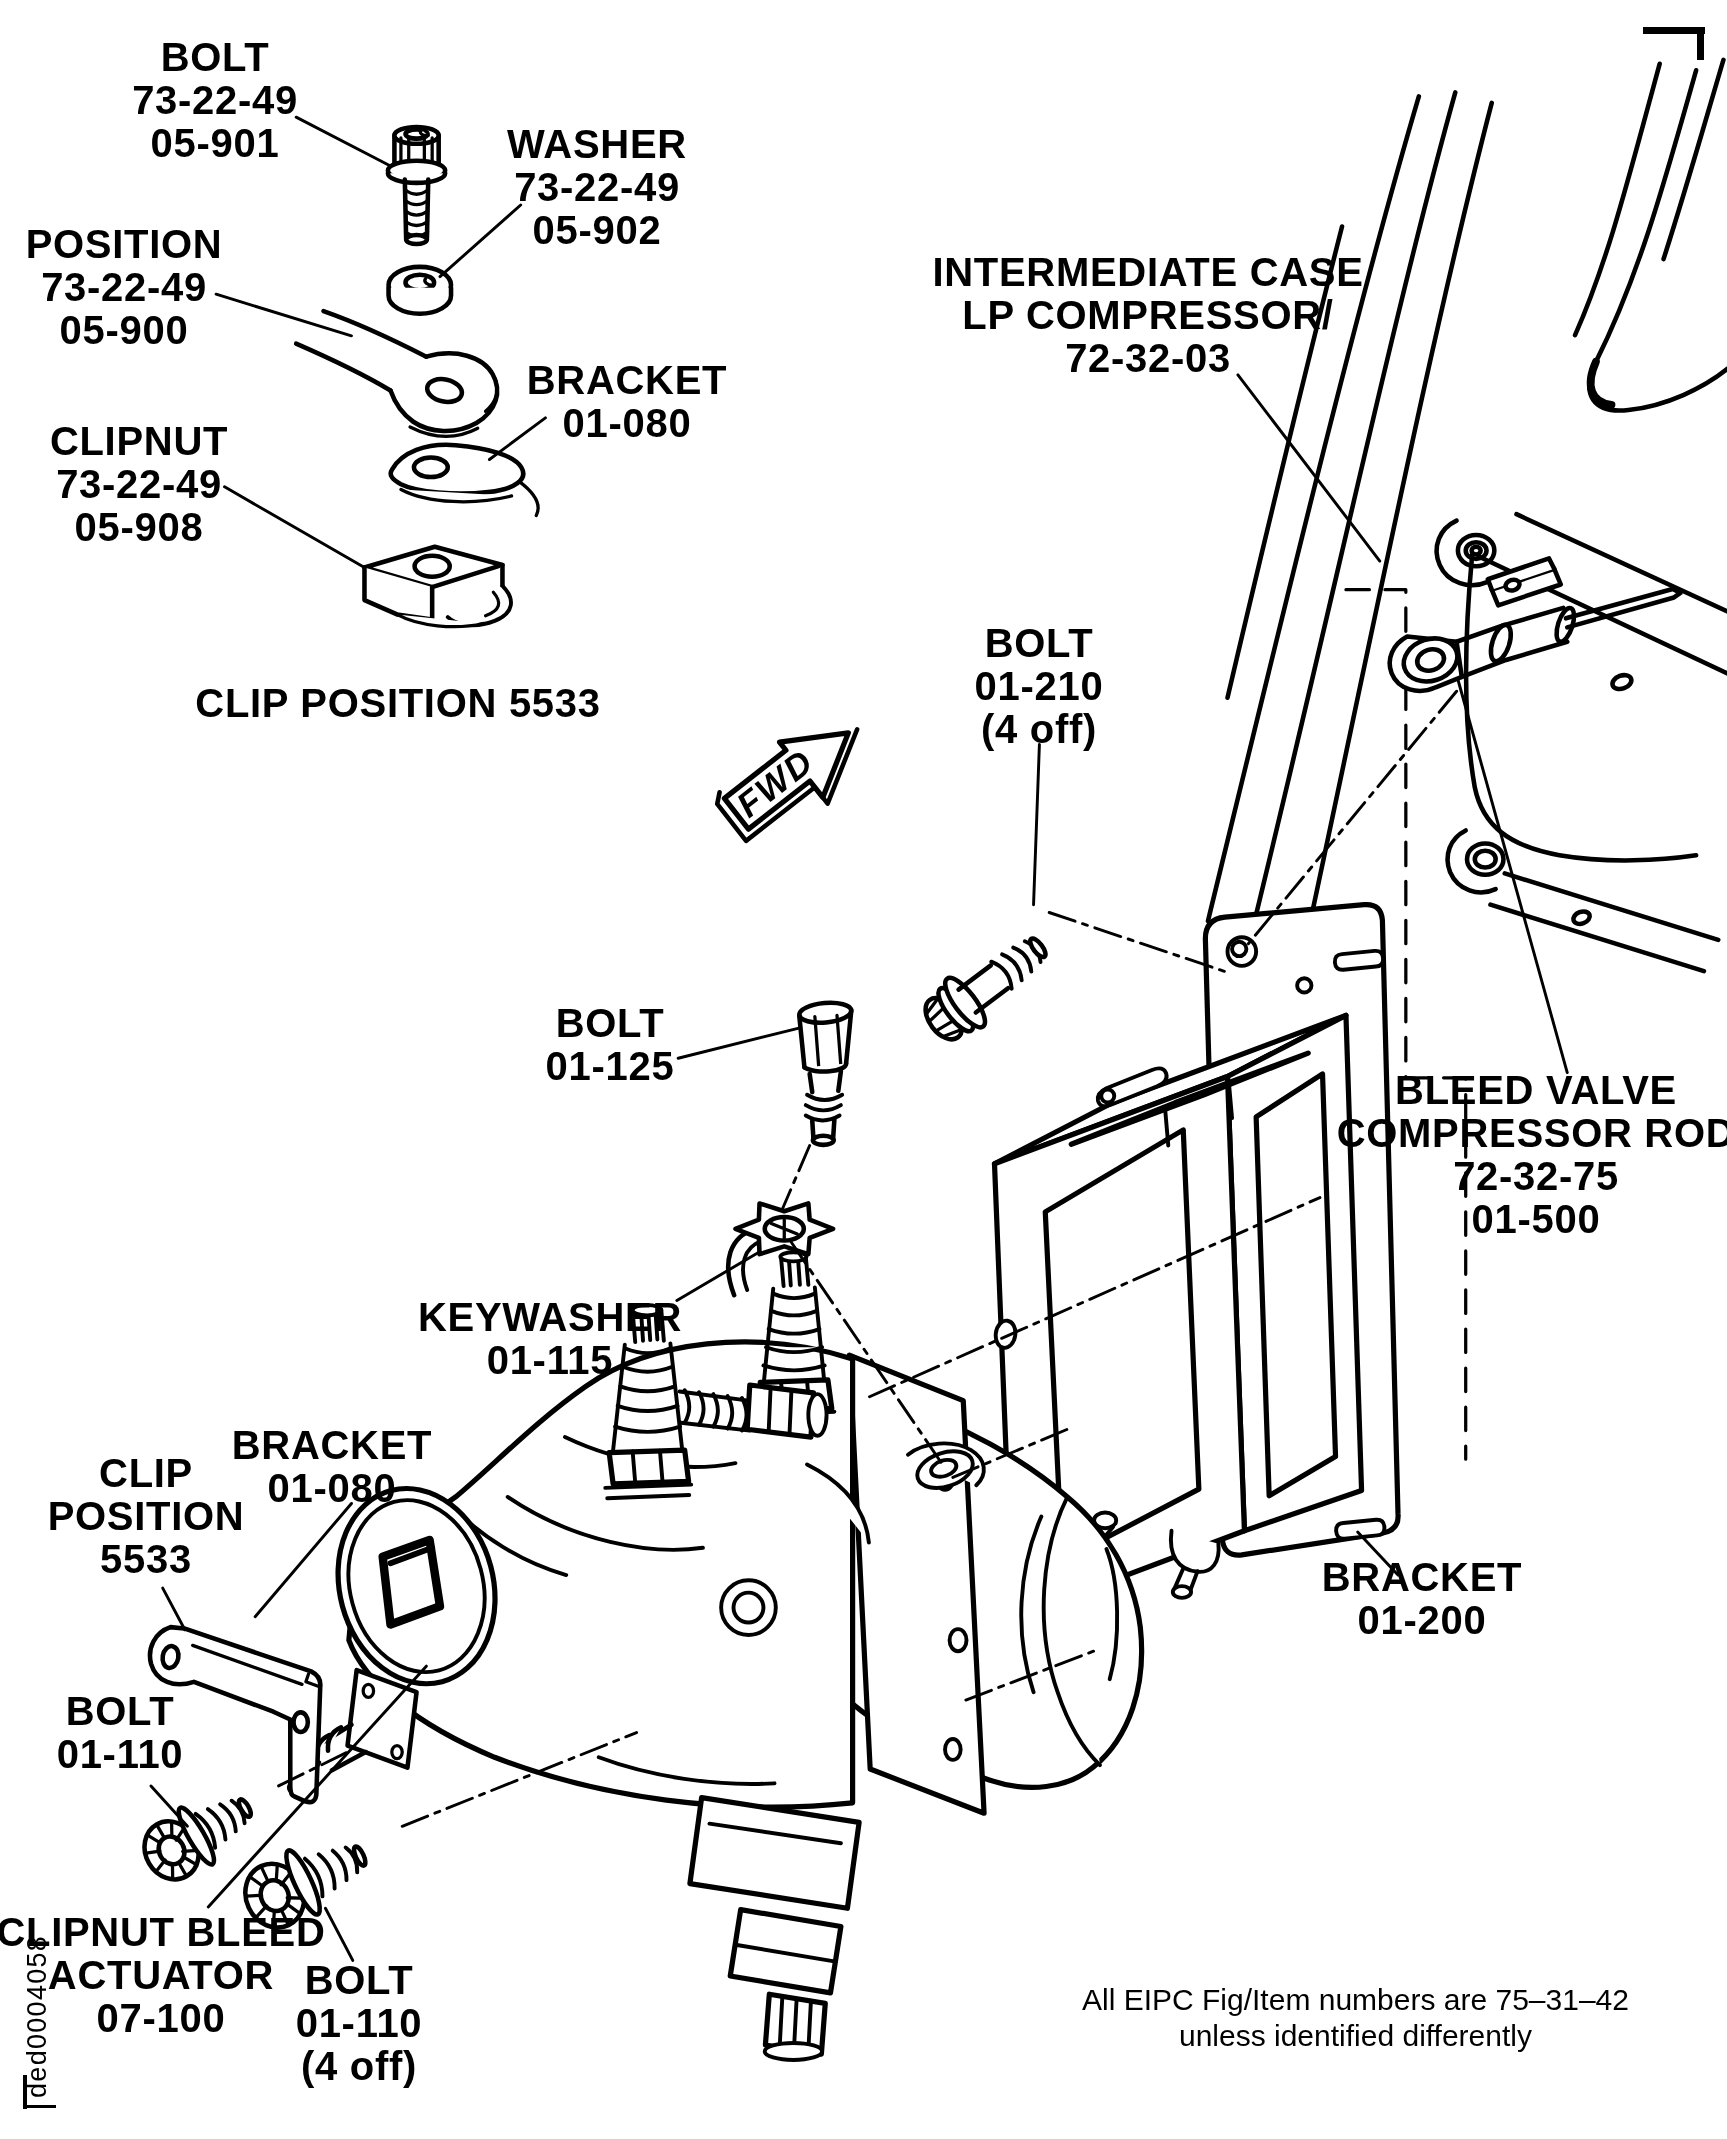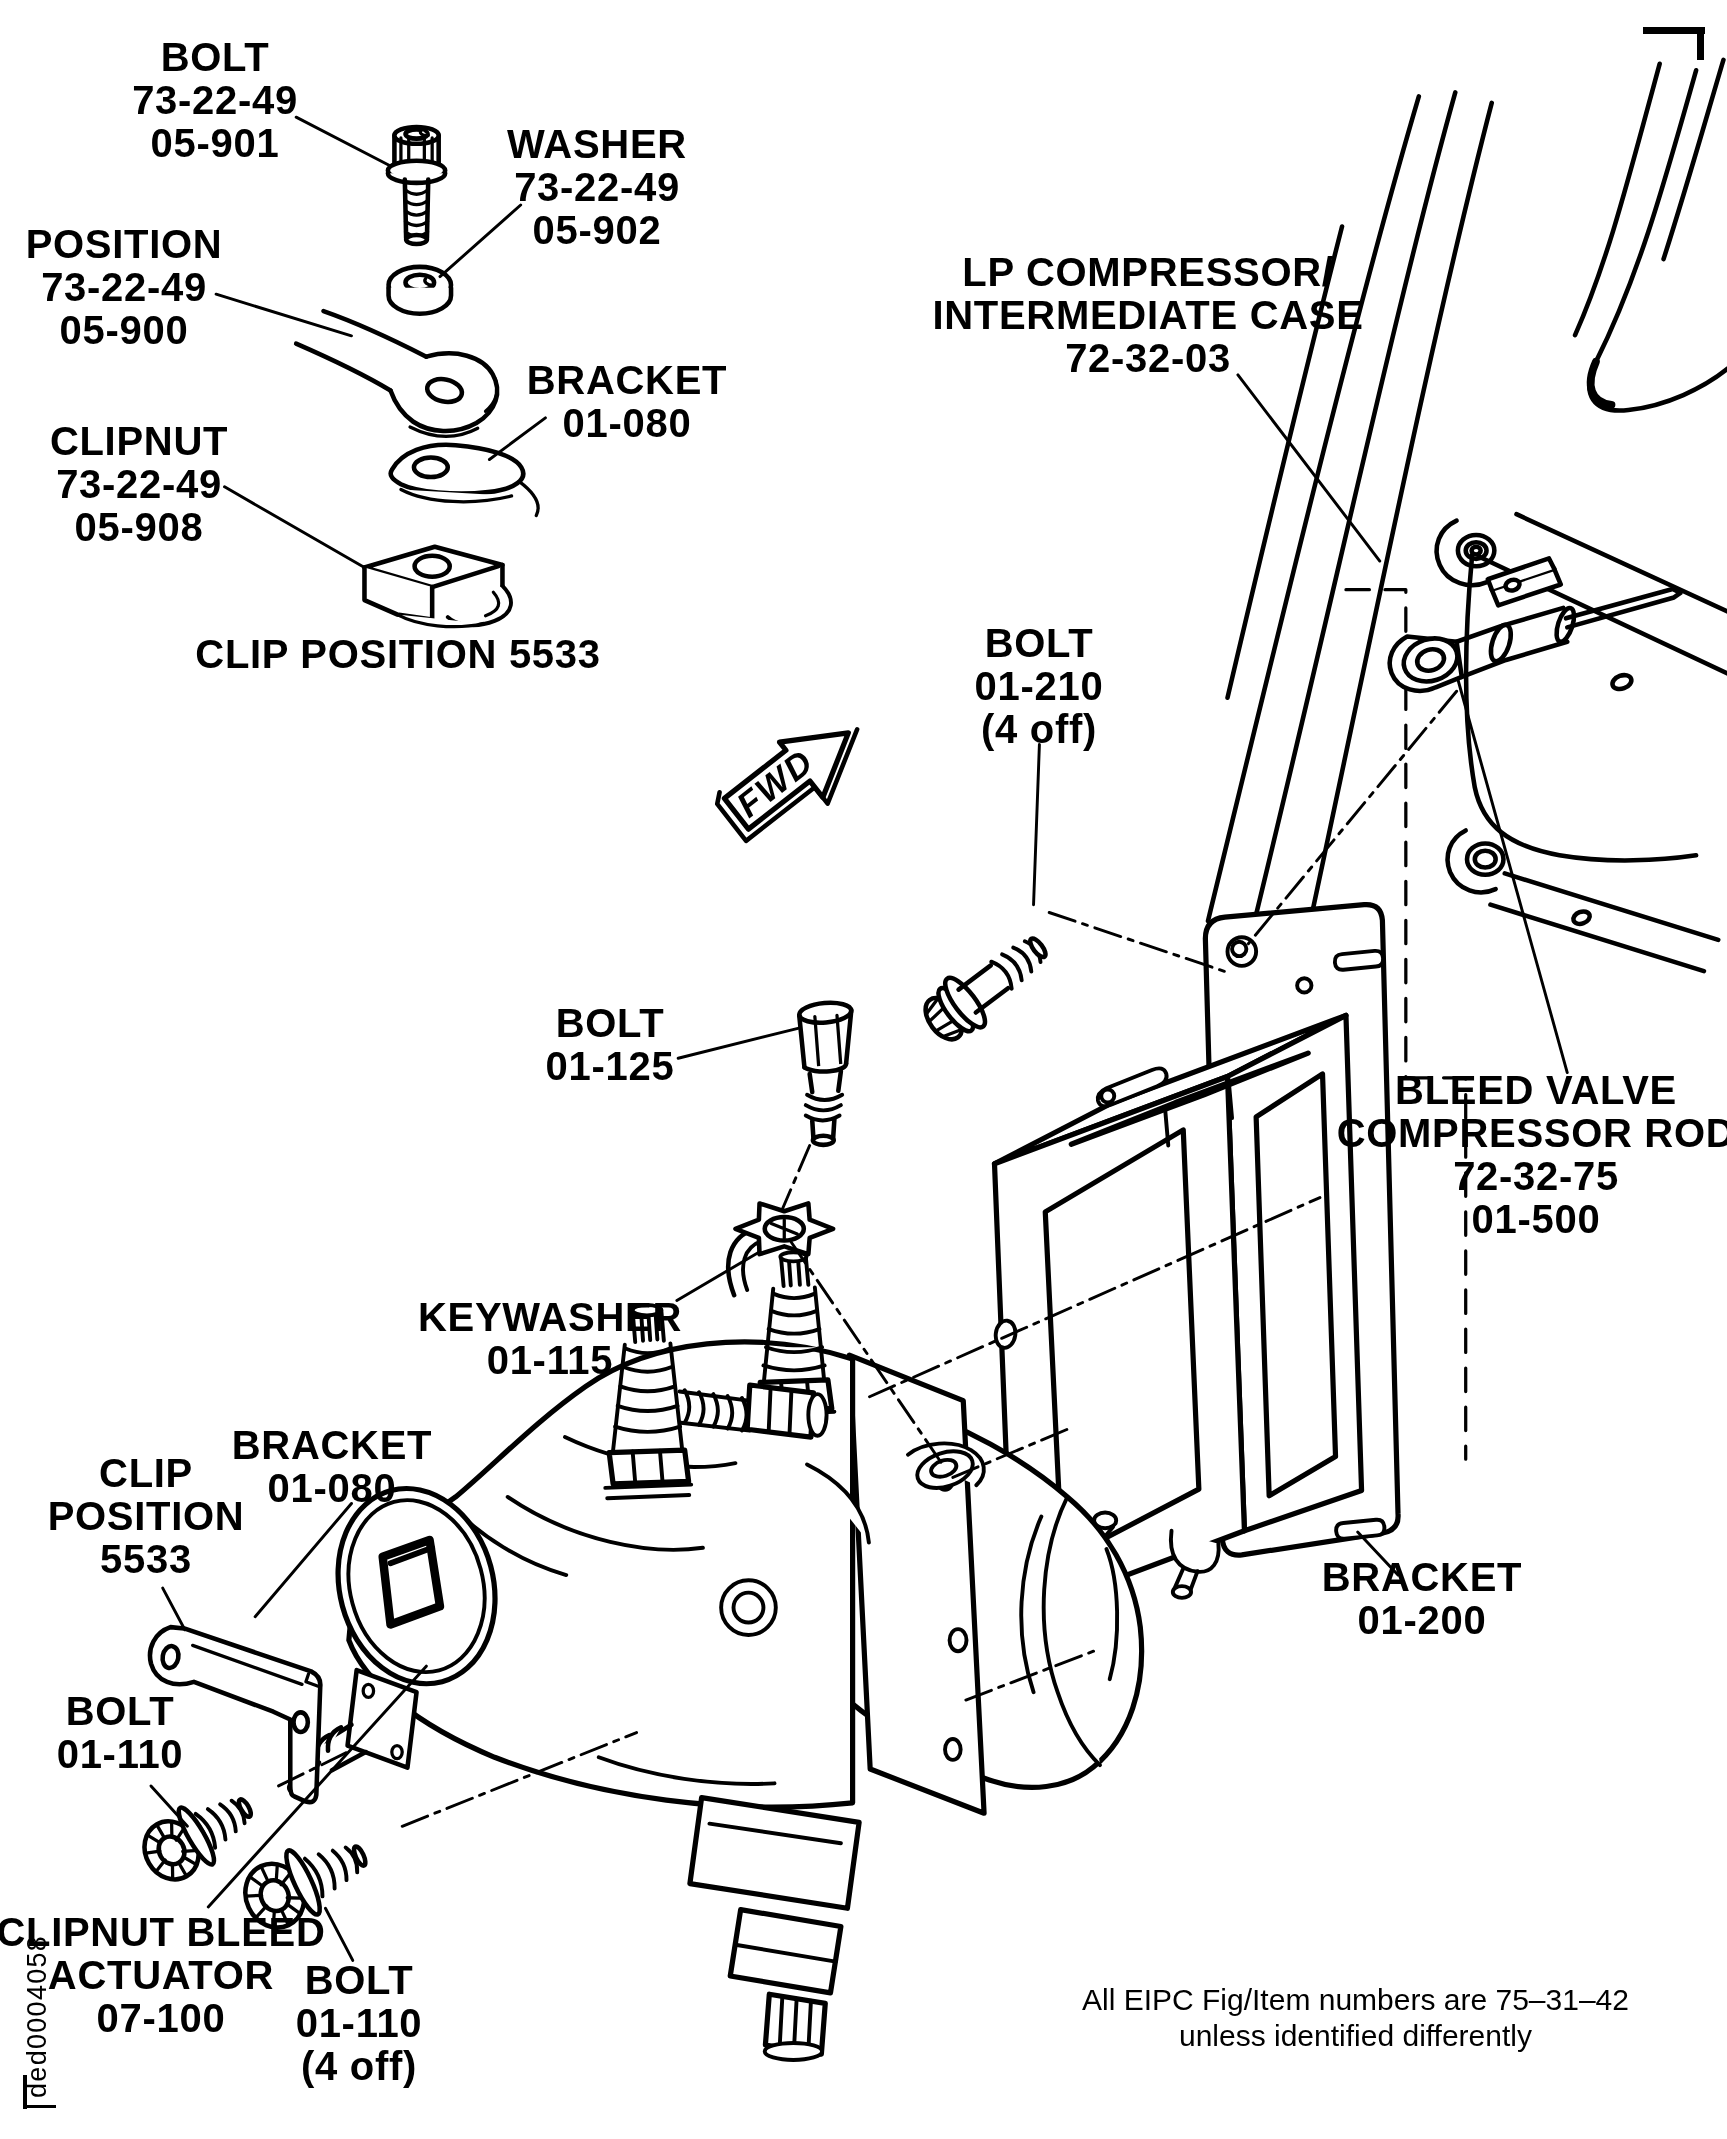--- a/index.html
+++ b/index.html
@@ -331,26 +331,26 @@
   </div>
   <div class="lbl" style="left:627px;top:359px">
     <div>BRACKET</div>
       <div>01-080</div>
   </div>
   <div class="lbl" style="left:139px;top:420px">
     <div>CLIPNUT</div>
       <div>73-22-49</div>
       <div>05-908</div>
   </div>
-  <div class="lbl" style="left:398px;top:633px">
+  <div class="lbl" style="left:398px;top:682px">
     <div>CLIP POSITION 5533</div>
   </div>
   <div class="lbl" style="left:1148px;top:251px">
-    <div>LP COMPRESSOR/</div>
-      <div>INTERMEDIATE CASE</div>
+    <div>INTERMEDIATE CASE</div>
+      <div>LP COMPRESSOR/</div>
       <div>72-32-03</div>
   </div>
   <div class="lbl" style="left:1039px;top:622px">
     <div>BOLT</div>
       <div>01-210</div>
       <div>(4 off)</div>
   </div>
   <div class="lbl" style="left:610px;top:1002px">
     <div>BOLT</div>
       <div>01-125</div>

